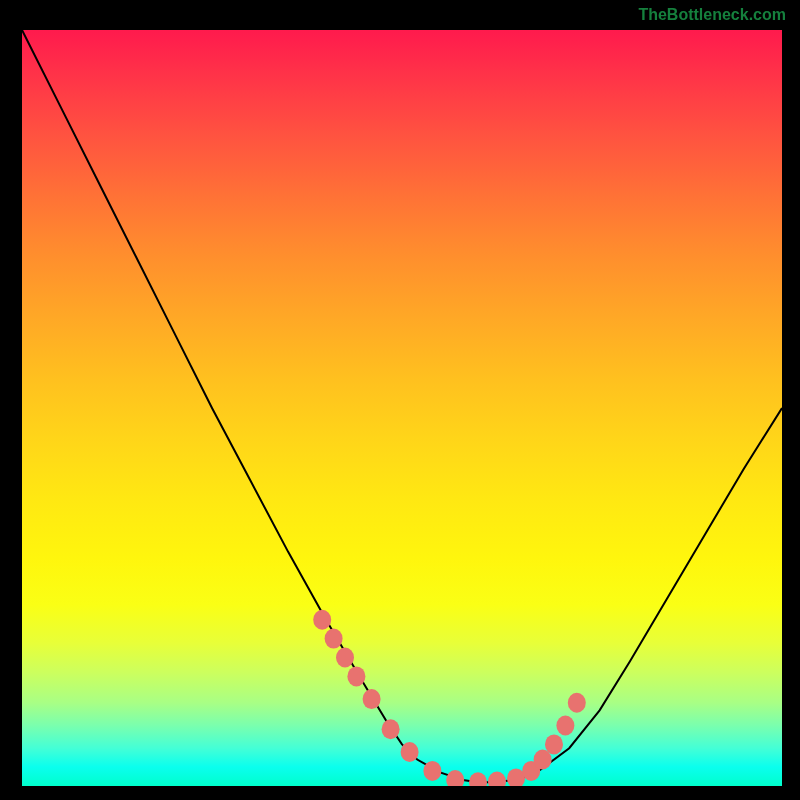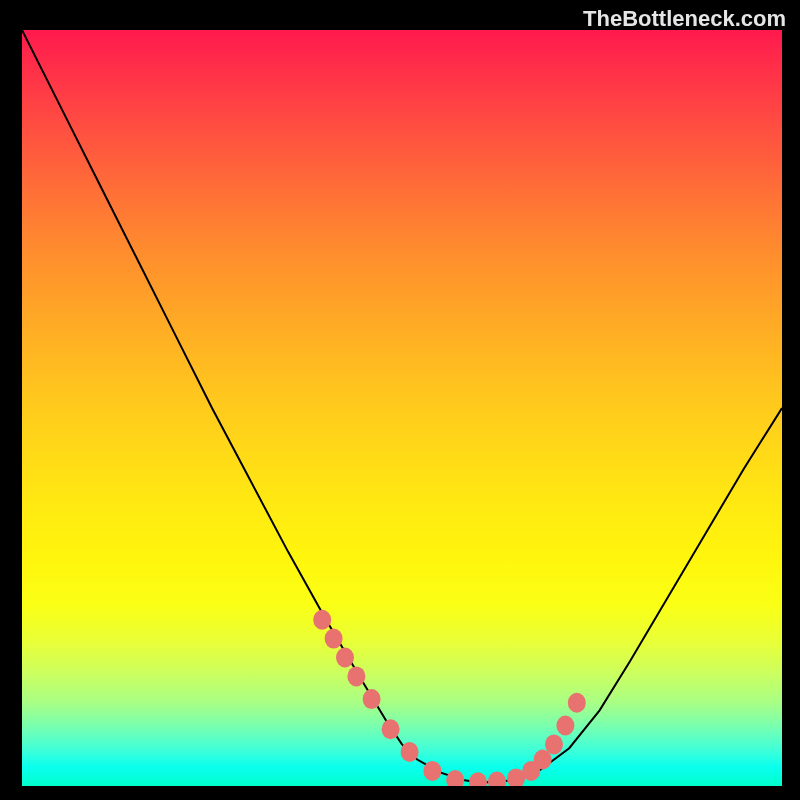--- a/index.html
+++ b/index.html
@@ -10,23 +10,23 @@
     height: 800px;
     position: relative;
     background: #000;
   }
   
   .watermark {
     position: absolute;
     top: 6px;
     right: 14px;
     font-family: Arial, sans-serif;
-    font-size: 22px;
+    font-size: 16px;
     font-weight: bold;
-    color: #e5e5e5;
+    color: #15803d;
     z-index: 10;
   }
   
   .plot-area {
     position: absolute;
     left: 22px;
     top: 30px;
     width: 760px;
     height: 756px;
   }

